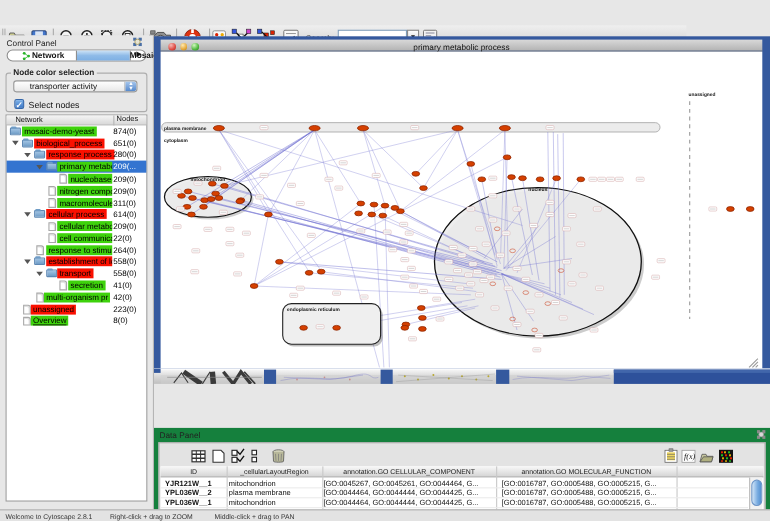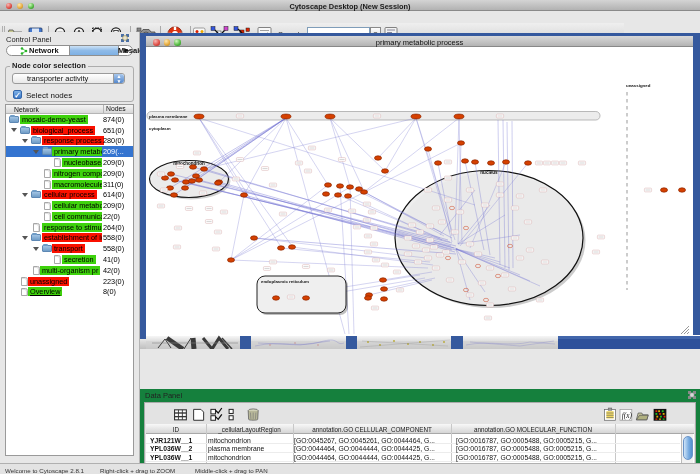--- a/index.html
+++ b/index.html
@@ -79,26 +79,20 @@
 .rw u{position:absolute;left:148px;top:1px;text-decoration:none;}
 .rw s{position:absolute;left:310px;top:1px;text-decoration:none;}
 #sbar{position:absolute;left:535px;top:10px;width:12px;height:53px;background:#f2f2f2;border-left:1px solid #bbb;}
 #sthumb{position:absolute;left:1px;top:2px;width:10px;height:24px;border-radius:5px;background:linear-gradient(90deg,#cfe4f8,#76aae0 60%,#5590d0);border:1px solid #6a94c8;}
 .sbtn{position:absolute;left:0px;width:11px;height:8px;background:linear-gradient(#fcfcfc,#d8d8d8);border:1px solid #aaa;font-size:4.5px;text-align:center;line-height:8px;color:#333;}
 </style>
 </head>
 <body>
 <div id="app">
 
-  <div id="titlebar" class="abs">
-    <div class="tl t1"></div>
-      <div class="tl t2" style="background:radial-gradient(circle at 35% 30%,#ffe9b0,#e5a839 60%,#a87b1e);"></div>
-      <div class="tl t3"></div>
-    <div id="apptitle">Cytoscape Desktop (New Session)</div>
-  </div>
 
   <div id="toolbar" class="abs">
     <svg id="tbicons" style="position:absolute;left:0;top:0;" width="400" height="21" viewBox="0 0 400 21">
       <rect x="2" y="3" width="1" height="15" fill="#b0b0b0"></rect>
         <rect x="4" y="3" width="1" height="15" fill="#b0b0b0"></rect>
 
       <path d="M7 14 L9 7 L13 7 L14 9 L22 9 L20 16 L7 16 Z" fill="#c8c890" stroke="#555" stroke-width="0.8"></path>
       <path d="M7 14 L10 9.5 L22 9.5 L20 16 L7 16 Z" fill="#b0b068" stroke="#555" stroke-width="0.8"></path>
 
       <rect x="29" y="5" width="13" height="12" rx="1" fill="#4477cc" stroke="#223a66" stroke-width="0.8"></rect>

